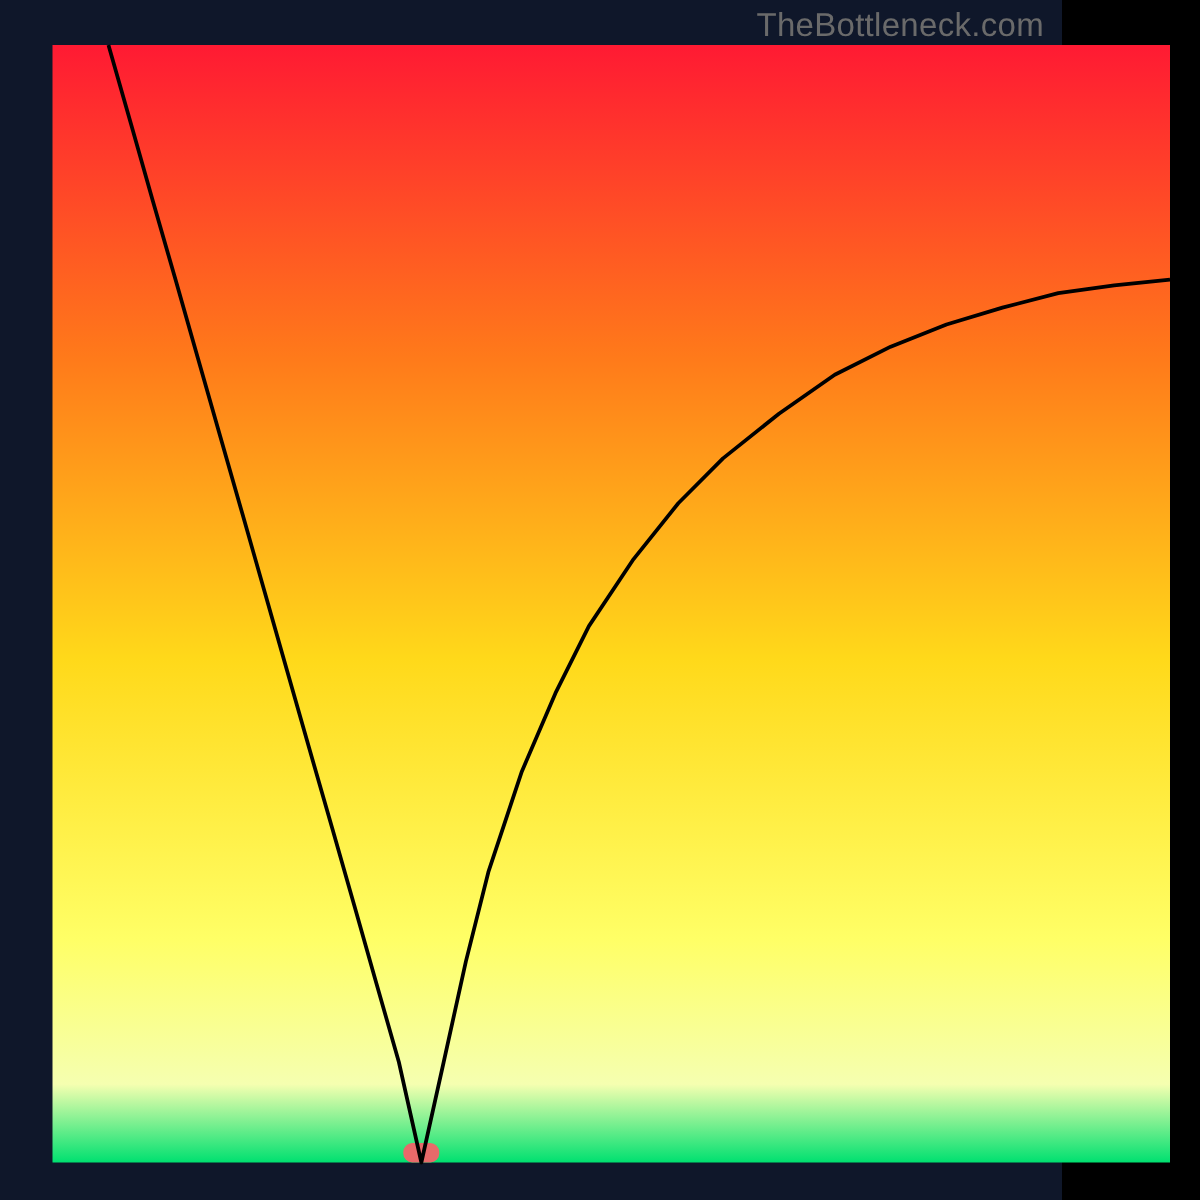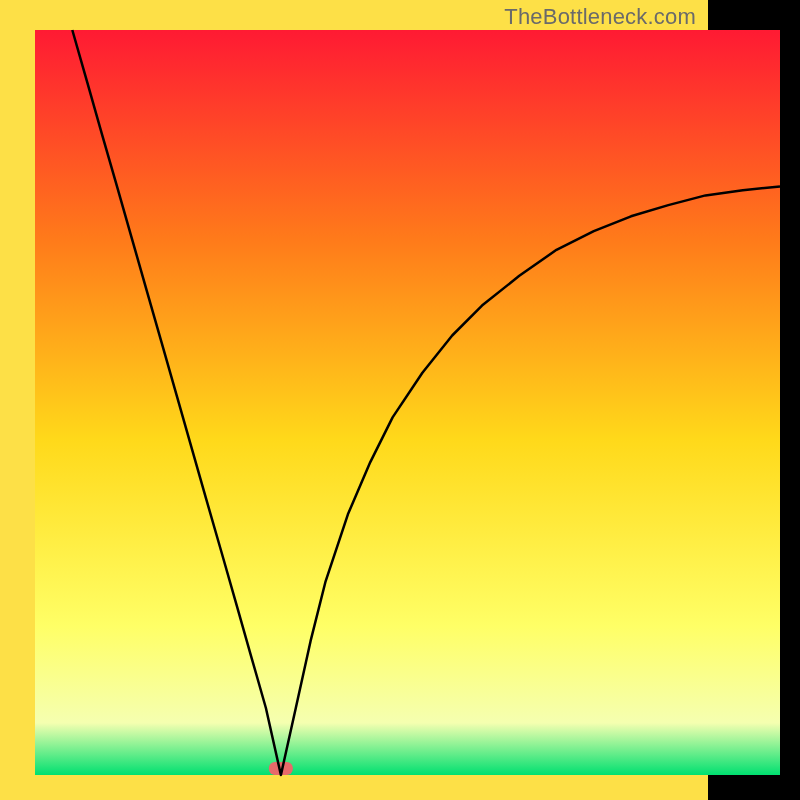--- a/index.html
+++ b/index.html
@@ -8,21 +8,21 @@
     width: 800px;
     height: 800px;
     background: #000;
     overflow: hidden;
     font-family: Arial, Helvetica, sans-serif;
   }
   .frame {
     position: relative;
     width: 708px;
     height: 800px;
-    background: #fde047;
+    background: #0f172a;
   }
   .watermark {
     position: absolute;
     top: 4px;
     right: 12px;
     color: #6a6a6a;
     font-size: 22px;
     font-weight: 500;
     letter-spacing: 0.2px;
     z-index: 10;

